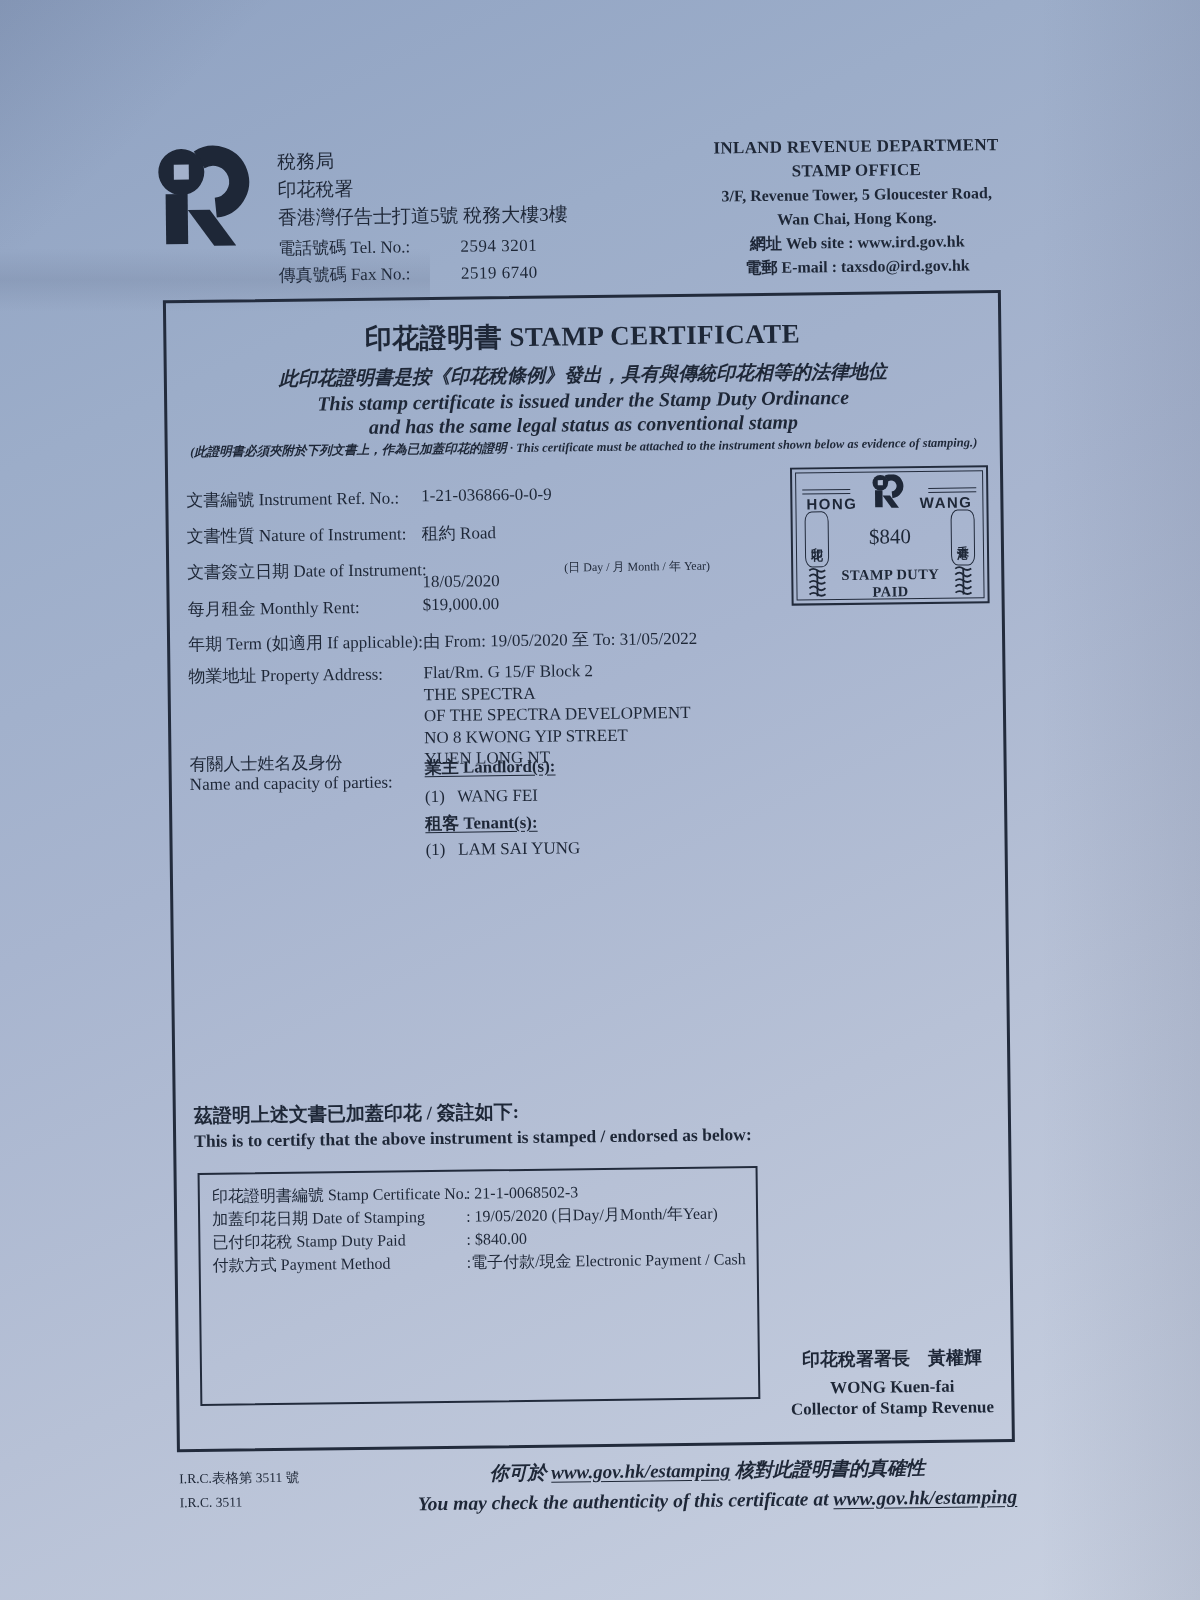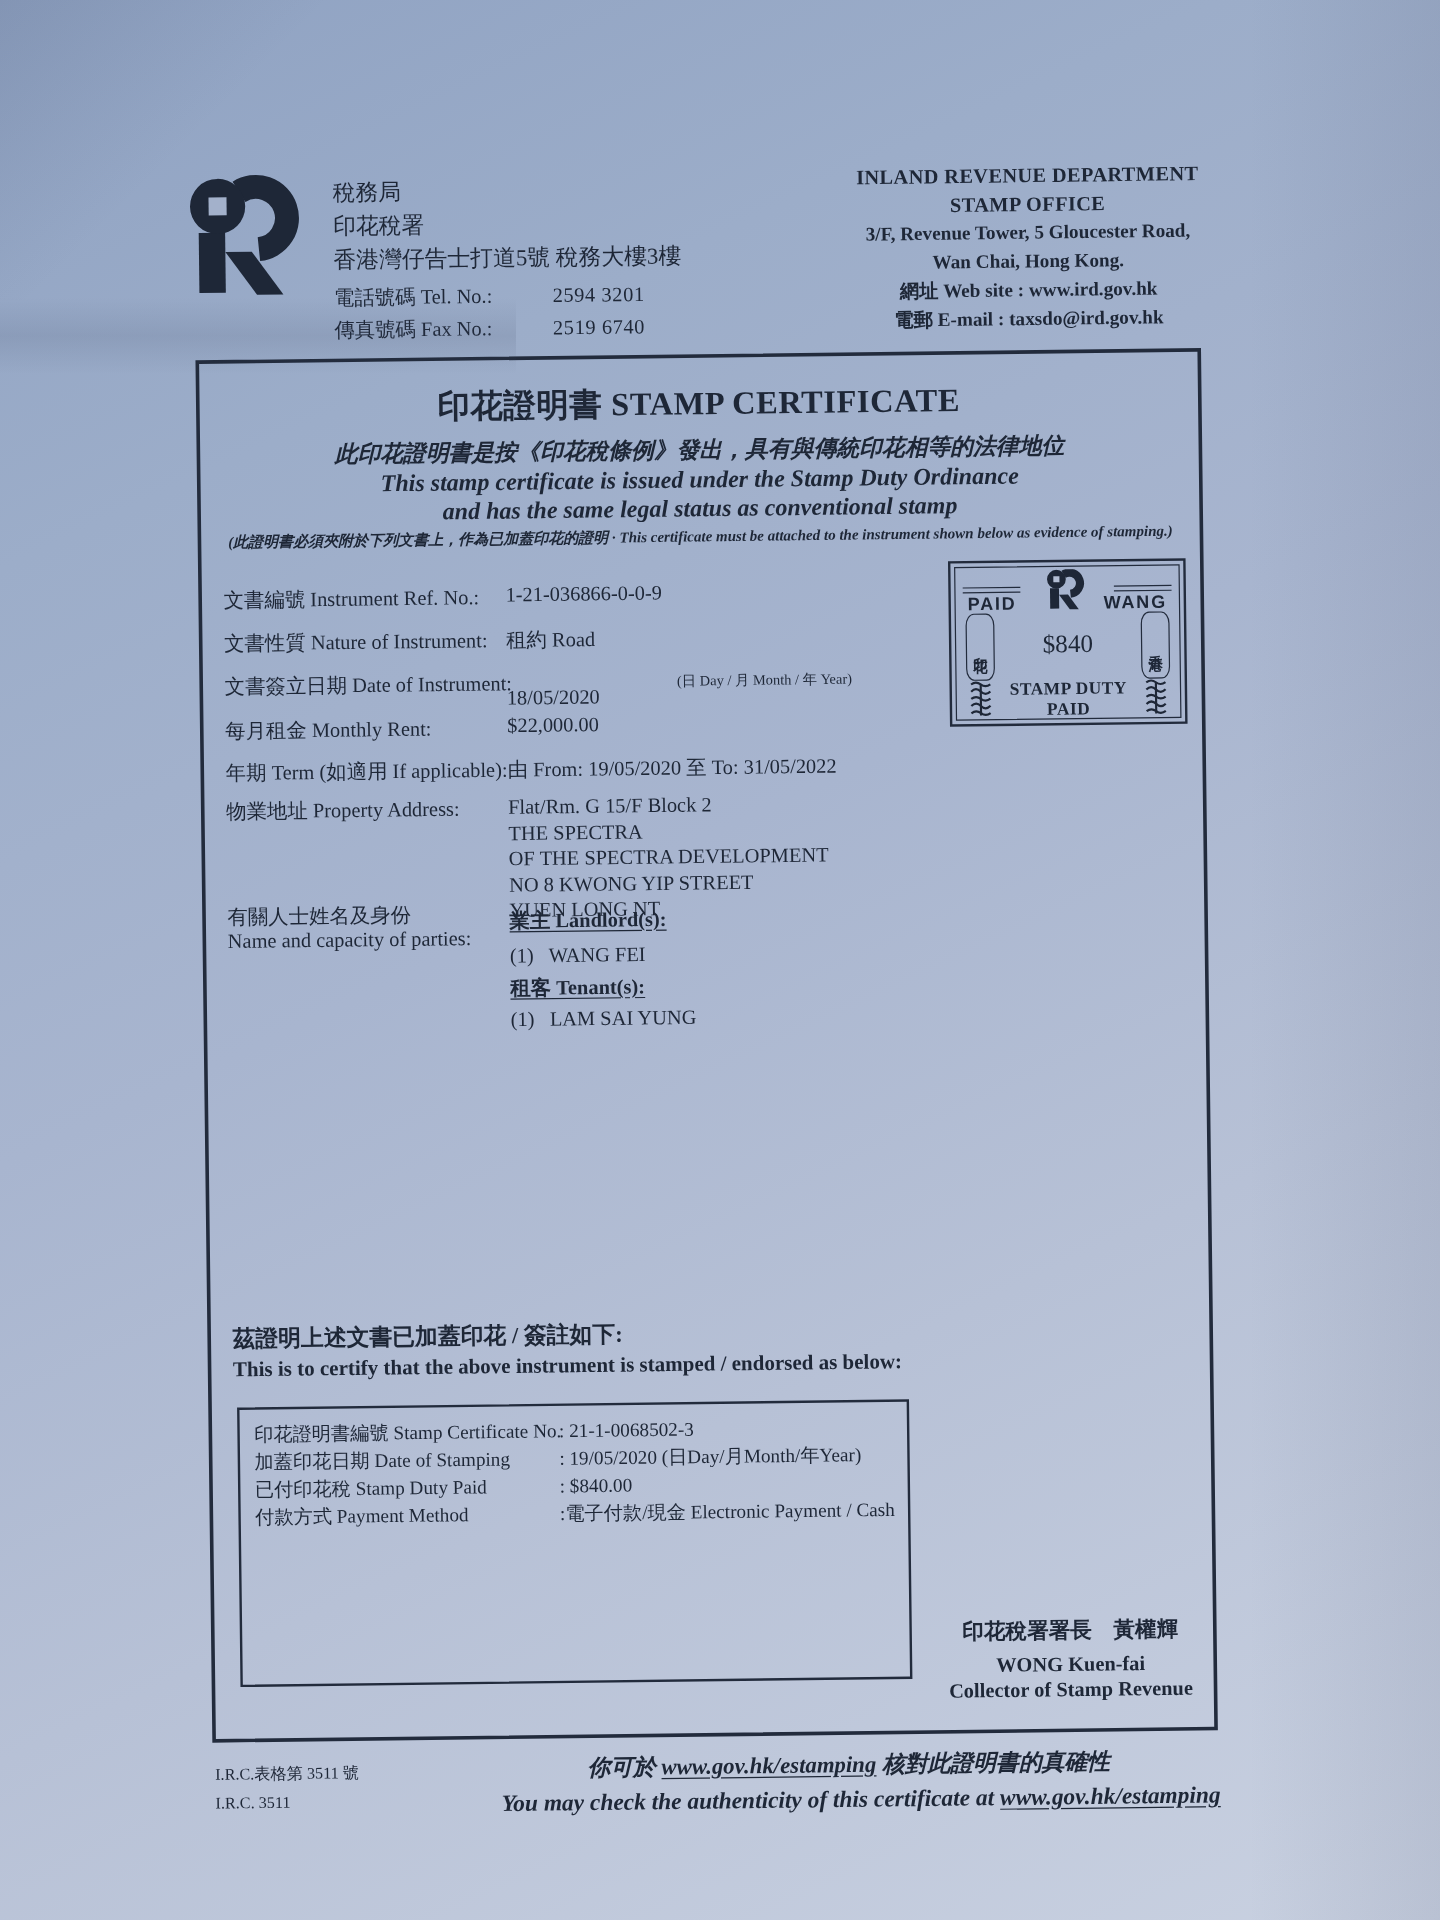--- a/index.html
+++ b/index.html
@@ -127,21 +127,21 @@
         <span class="lbl" style="top:222px">文書性質 Nature of Instrument:</span>
         <span class="val" style="top:222px">租約 Road</span>
       </div>
       <div class="frow">
         <span class="lbl" style="top:258px">文書簽立日期 Date of Instrument:</span>
         <span class="val" style="top:272px">18/05/2020</span>
         <span class="dnote" style="top:261px">(日 Day /  月 Month /  年 Year)</span>
       </div>
       <div class="frow">
         <span class="lbl" style="top:295px">每月租金 Monthly Rent:</span>
-        <span class="val" style="top:295px">$22,000.00</span>
+        <span class="val" style="top:295px">$19,000.00</span>
       </div>
       <div class="frow">
         <span class="lbl" style="top:330px">年期 Term (如適用 If applicable):</span>
         <span class="val" style="top:330px">由 From: 19/05/2020 至 To: 31/05/2022</span>
       </div>
       <div class="frow addr">
         <span class="lbl" style="top:362px">物業地址 Property Address:</span>
         <span class="val" style="top:362px">
           <span class="line" style="display:block">Flat/Rm. G 15/F Block 2</span>
           <span class="line" style="display:block">THE SPECTRA</span>
@@ -166,21 +166,21 @@
         <div class="chop-inner">
           <span class="dline" style="left:6px"></span>
           <span class="dline" style="right:6px"></span>
           <svg class="chop-logo" viewBox="0 0 100 100">
             <path d="M42 12 A 26 26 0 1 1 58 60" fill="none" stroke="#1e2737" stroke-width="20"></path>
             <rect x="8" y="46" width="22" height="50" fill="#1e2737"></rect>
             <path d="M30 62 L52 62 L78 98 L56 98 Z" fill="#1e2737"></path>
             <circle cx="24" cy="24" r="23" fill="#1e2737"></circle>
             <rect x="16.5" y="16.5" width="15" height="15" fill="#b2bdd3"></rect>
           </svg>
-          <span class="hongkong" style="left:10px">PAID</span>
+          <span class="hongkong" style="left:10px">HONG</span>
           <span class="hongkong" style="right:10px">WANG</span>
           <div class="amount">$840</div>
           <div class="cartouche" style="left:8px">
             <span>印花</span>
           </div>
           <div class="cartouche" style="right:8px">
             <span>香港</span>
           </div>
           <div class="chop-caption">STAMP DUTY PAID</div>
           <svg class="seal" style="left:8px" viewBox="0 0 24 32">

